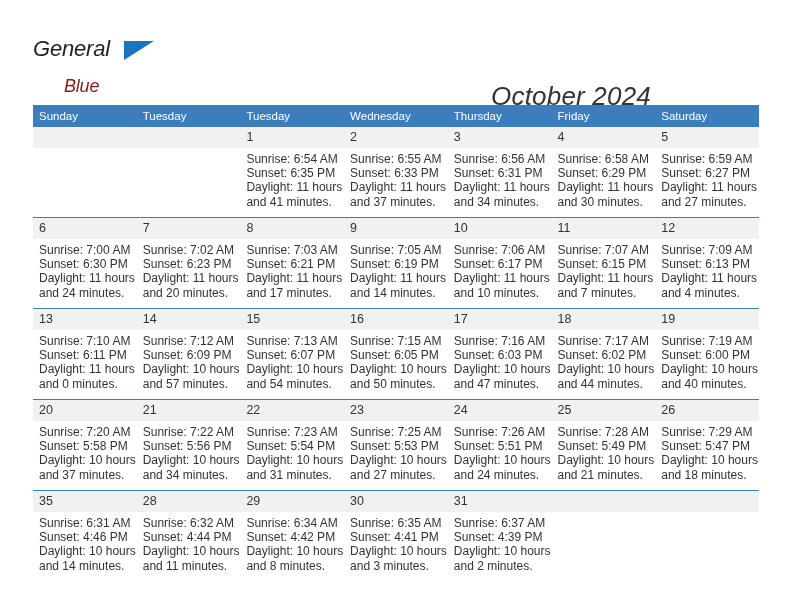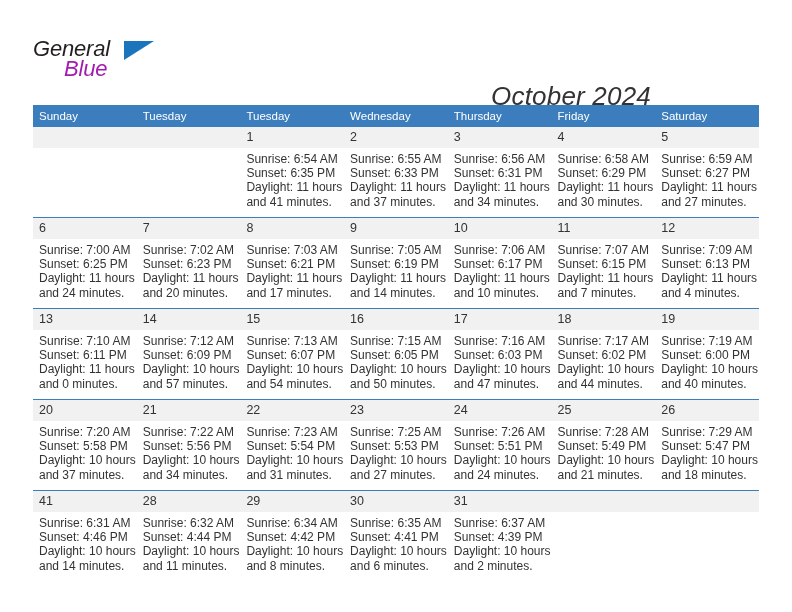--- a/index.html
+++ b/index.html
@@ -50,24 +50,24 @@
     left: 91px;
     top: 5px;
     width: 0;
     height: 0;
     border-left: 30px solid #1b75bc;
     border-bottom: 19px solid transparent;
   }
   .logo-blue {
     position: absolute;
     left: 31px;
-    top: 20px;
-    font-size: 22px;
+    top: 40px;
+    font-size: 18px;
     letter-spacing: -0.2px;
-    color: #a21caf;
+    color: #7f1d1d;
   }
   .logo-underline {
     position: absolute;
     left: 27px;
     top: 24px;
     width: 2px;
     height: 25px;
     background: #ffffff;
   }
 
@@ -226,21 +226,21 @@
               <div>Daylight: 11 hours</div>
               <div>and 27 minutes.</div>
             </div>
           </td>
         </tr>
         <tr>
           <td>
             <div class="daynum">6</div>
             <div class="cellbody">
               <div>Sunrise: 7:00 AM</div>
-              <div>Sunset: 6:25 PM</div>
+              <div>Sunset: 6:30 PM</div>
               <div>Daylight: 11 hours</div>
               <div>and 24 minutes.</div>
             </div>
           </td>
           <td>
             <div class="daynum">7</div>
             <div class="cellbody">
               <div>Sunrise: 7:02 AM</div>
               <div>Sunset: 6:23 PM</div>
               <div>Daylight: 11 hours</div>
@@ -418,21 +418,21 @@
             <div class="cellbody">
               <div>Sunrise: 7:29 AM</div>
               <div>Sunset: 5:47 PM</div>
               <div>Daylight: 10 hours</div>
               <div>and 18 minutes.</div>
             </div>
           </td>
         </tr>
         <tr>
           <td>
-            <div class="daynum">41</div>
+            <div class="daynum">35</div>
             <div class="cellbody">
               <div>Sunrise: 6:31 AM</div>
               <div>Sunset: 4:46 PM</div>
               <div>Daylight: 10 hours</div>
               <div>and 14 minutes.</div>
             </div>
           </td>
           <td>
             <div class="daynum">28</div>
             <div class="cellbody">
@@ -450,21 +450,21 @@
               <div>Daylight: 10 hours</div>
               <div>and 8 minutes.</div>
             </div>
           </td>
           <td>
             <div class="daynum">30</div>
             <div class="cellbody">
               <div>Sunrise: 6:35 AM</div>
               <div>Sunset: 4:41 PM</div>
               <div>Daylight: 10 hours</div>
-              <div>and 6 minutes.</div>
+              <div>and 3 minutes.</div>
             </div>
           </td>
           <td>
             <div class="daynum">31</div>
             <div class="cellbody">
               <div>Sunrise: 6:37 AM</div>
               <div>Sunset: 4:39 PM</div>
               <div>Daylight: 10 hours</div>
               <div>and 2 minutes.</div>
             </div>

